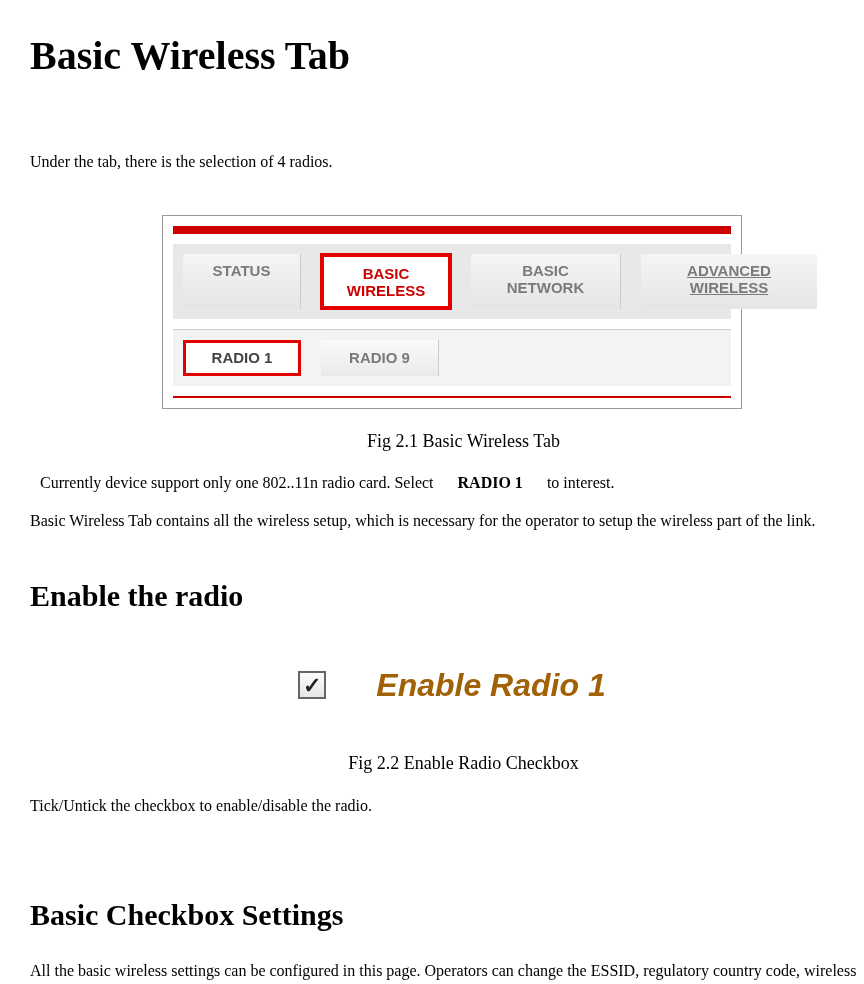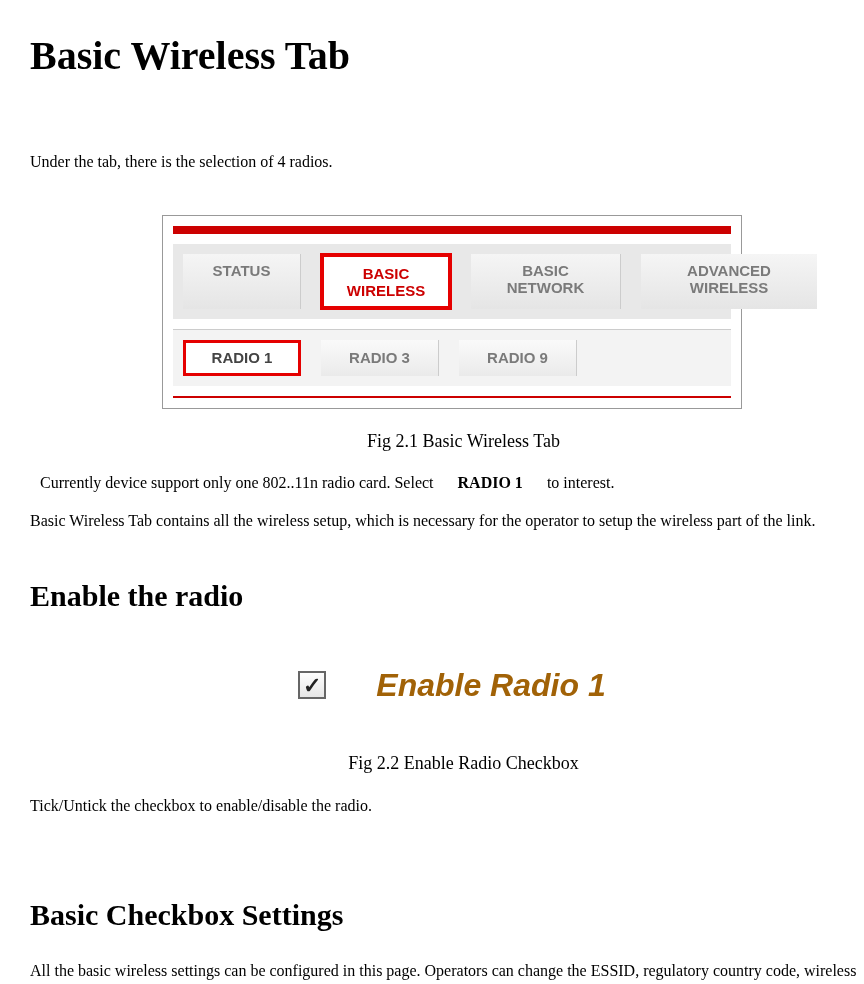--- a/index.html
+++ b/index.html
@@ -66,21 +66,21 @@
       color: #cc0000;
       background: #fff;
       border: 3px solid #e50000;
       box-shadow: 0 0 0 1px #e50000;
       z-index: 2;
       position: relative;
     }
     .fig1-tab-status { flex: 0 0 118px; }
     .fig1-tab-basicw { flex: 0 0 130px; }
     .fig1-tab-basicn { flex: 0 0 150px; }
-    .fig1-tab-advw { flex: 0 0 176px; }
+    .fig1-tab-advw { flex: 0 0 176px; text-decoration: underline; }
     .fig1-tabs-row2 {
       display: flex;
       background: #f3f3f3;
       border-top: 1px solid #ccc;
     }
     .fig1-subtab {
       font-family: Arial, Helvetica, sans-serif;
       font-size: 15px;
       font-weight: bold;
       color: #7a7a7a;
@@ -162,23 +162,20 @@
       <div class="fig1-tab fig1-tab-advw">
         <span>ADVANCED</span><br>
         <span>WIRELESS</span>
       </div>
     </div>
     <div class="fig1-tabs-row2">
       <div class="fig1-subtab fig1-subtab-active">
         <span>RADIO 1</span>
       </div>
       <div class="fig1-subtab">
-        <span>RADIO 3</span>
-      </div>
-      <div class="fig1-subtab">
         <span>RADIO 9</span>
       </div>
     </div>
     <div class="fig1-bottombar"></div>
   </div>
   <div class="fig-caption">Fig 2.1 Basic Wireless Tab</div>
 </div>
 
 <p class="para">
   <span>Currently device support only one 802..11n radio card. Select </span><span class="bold-inline">RADIO 1</span><span> to interest.</span>

